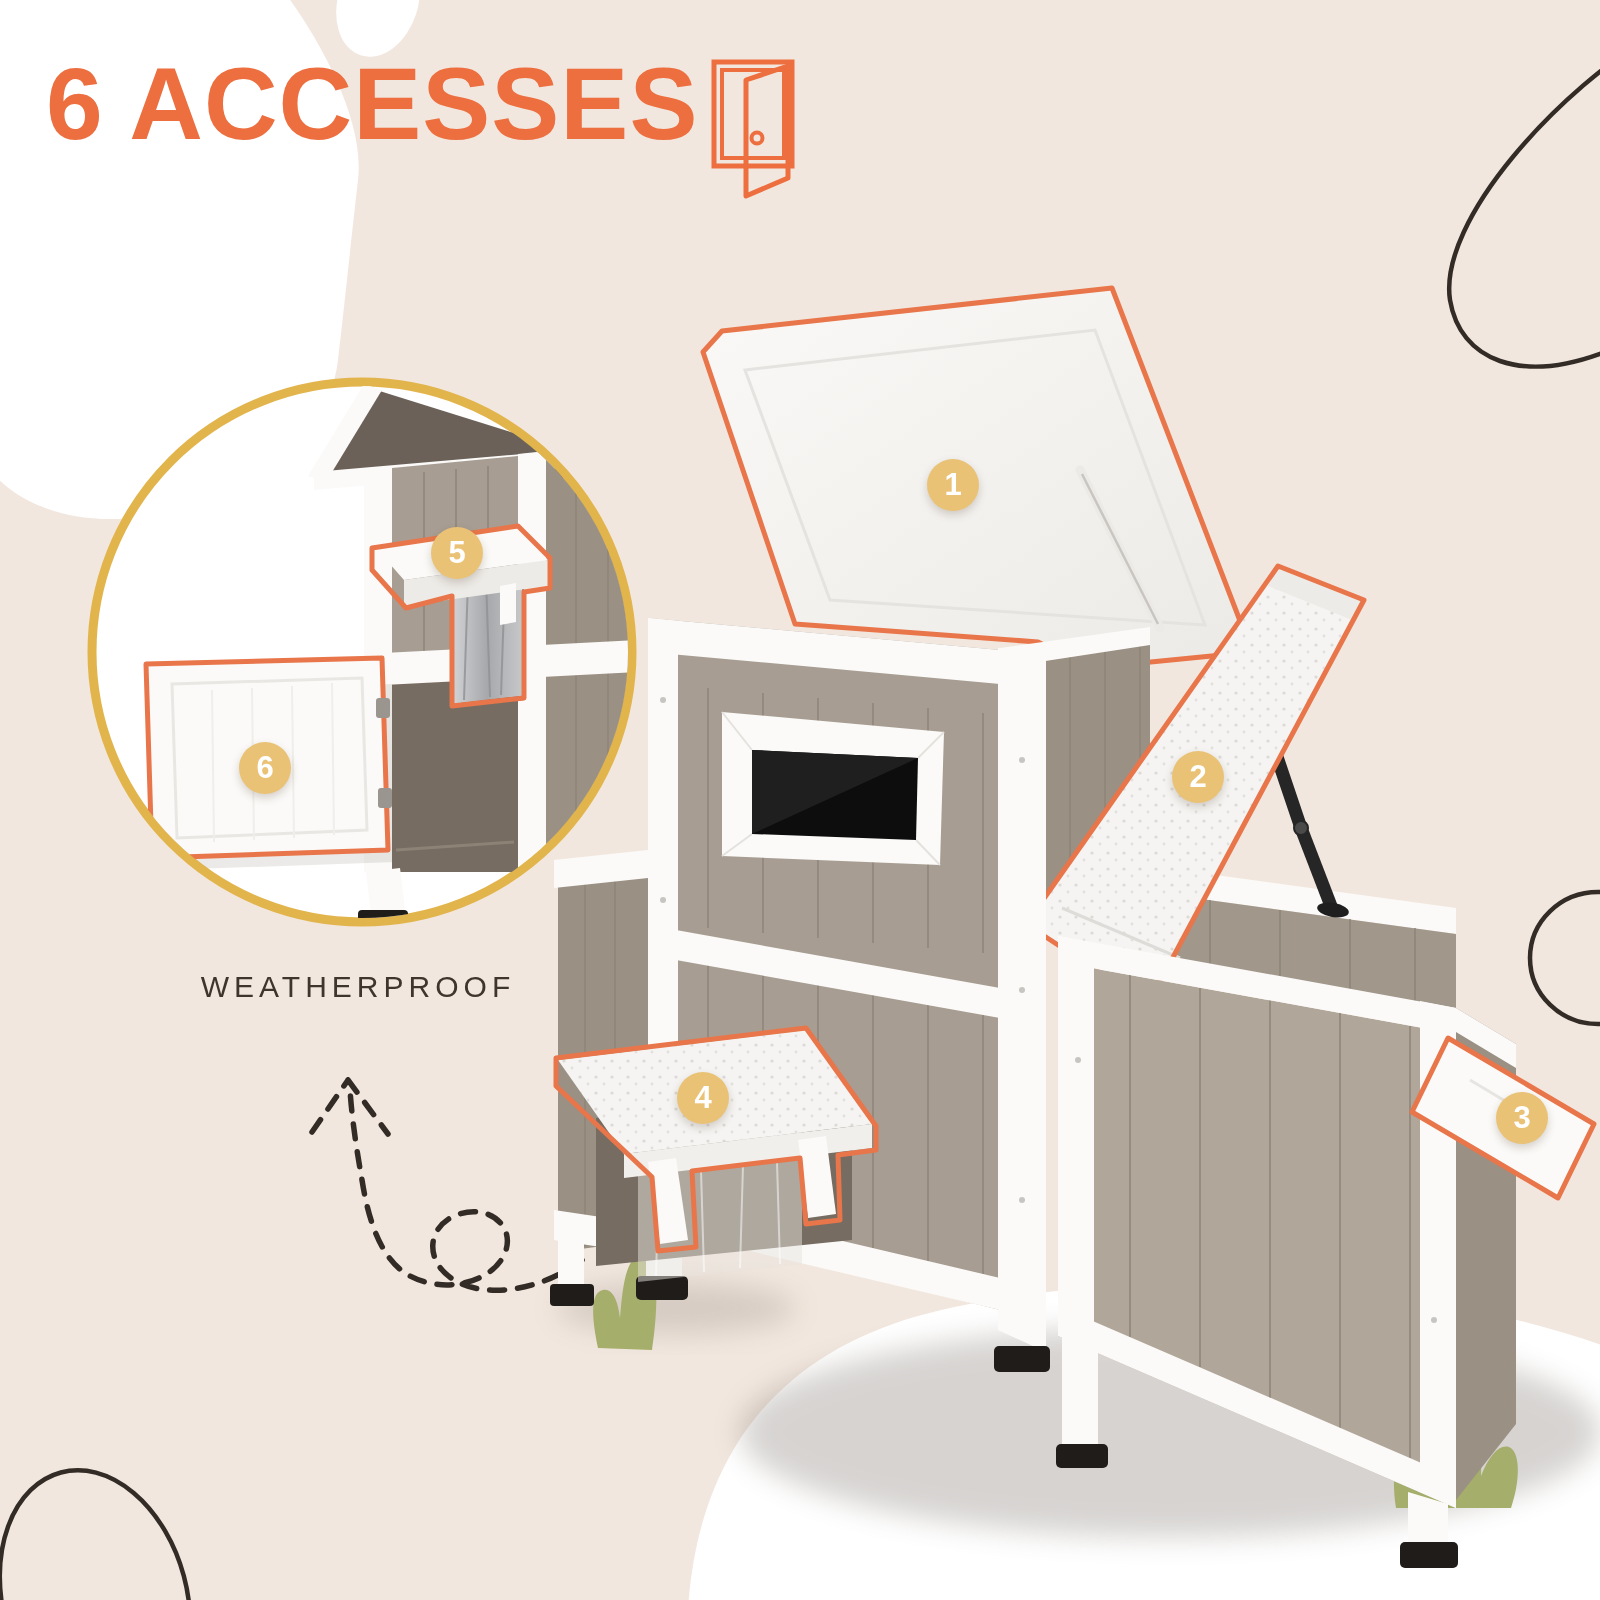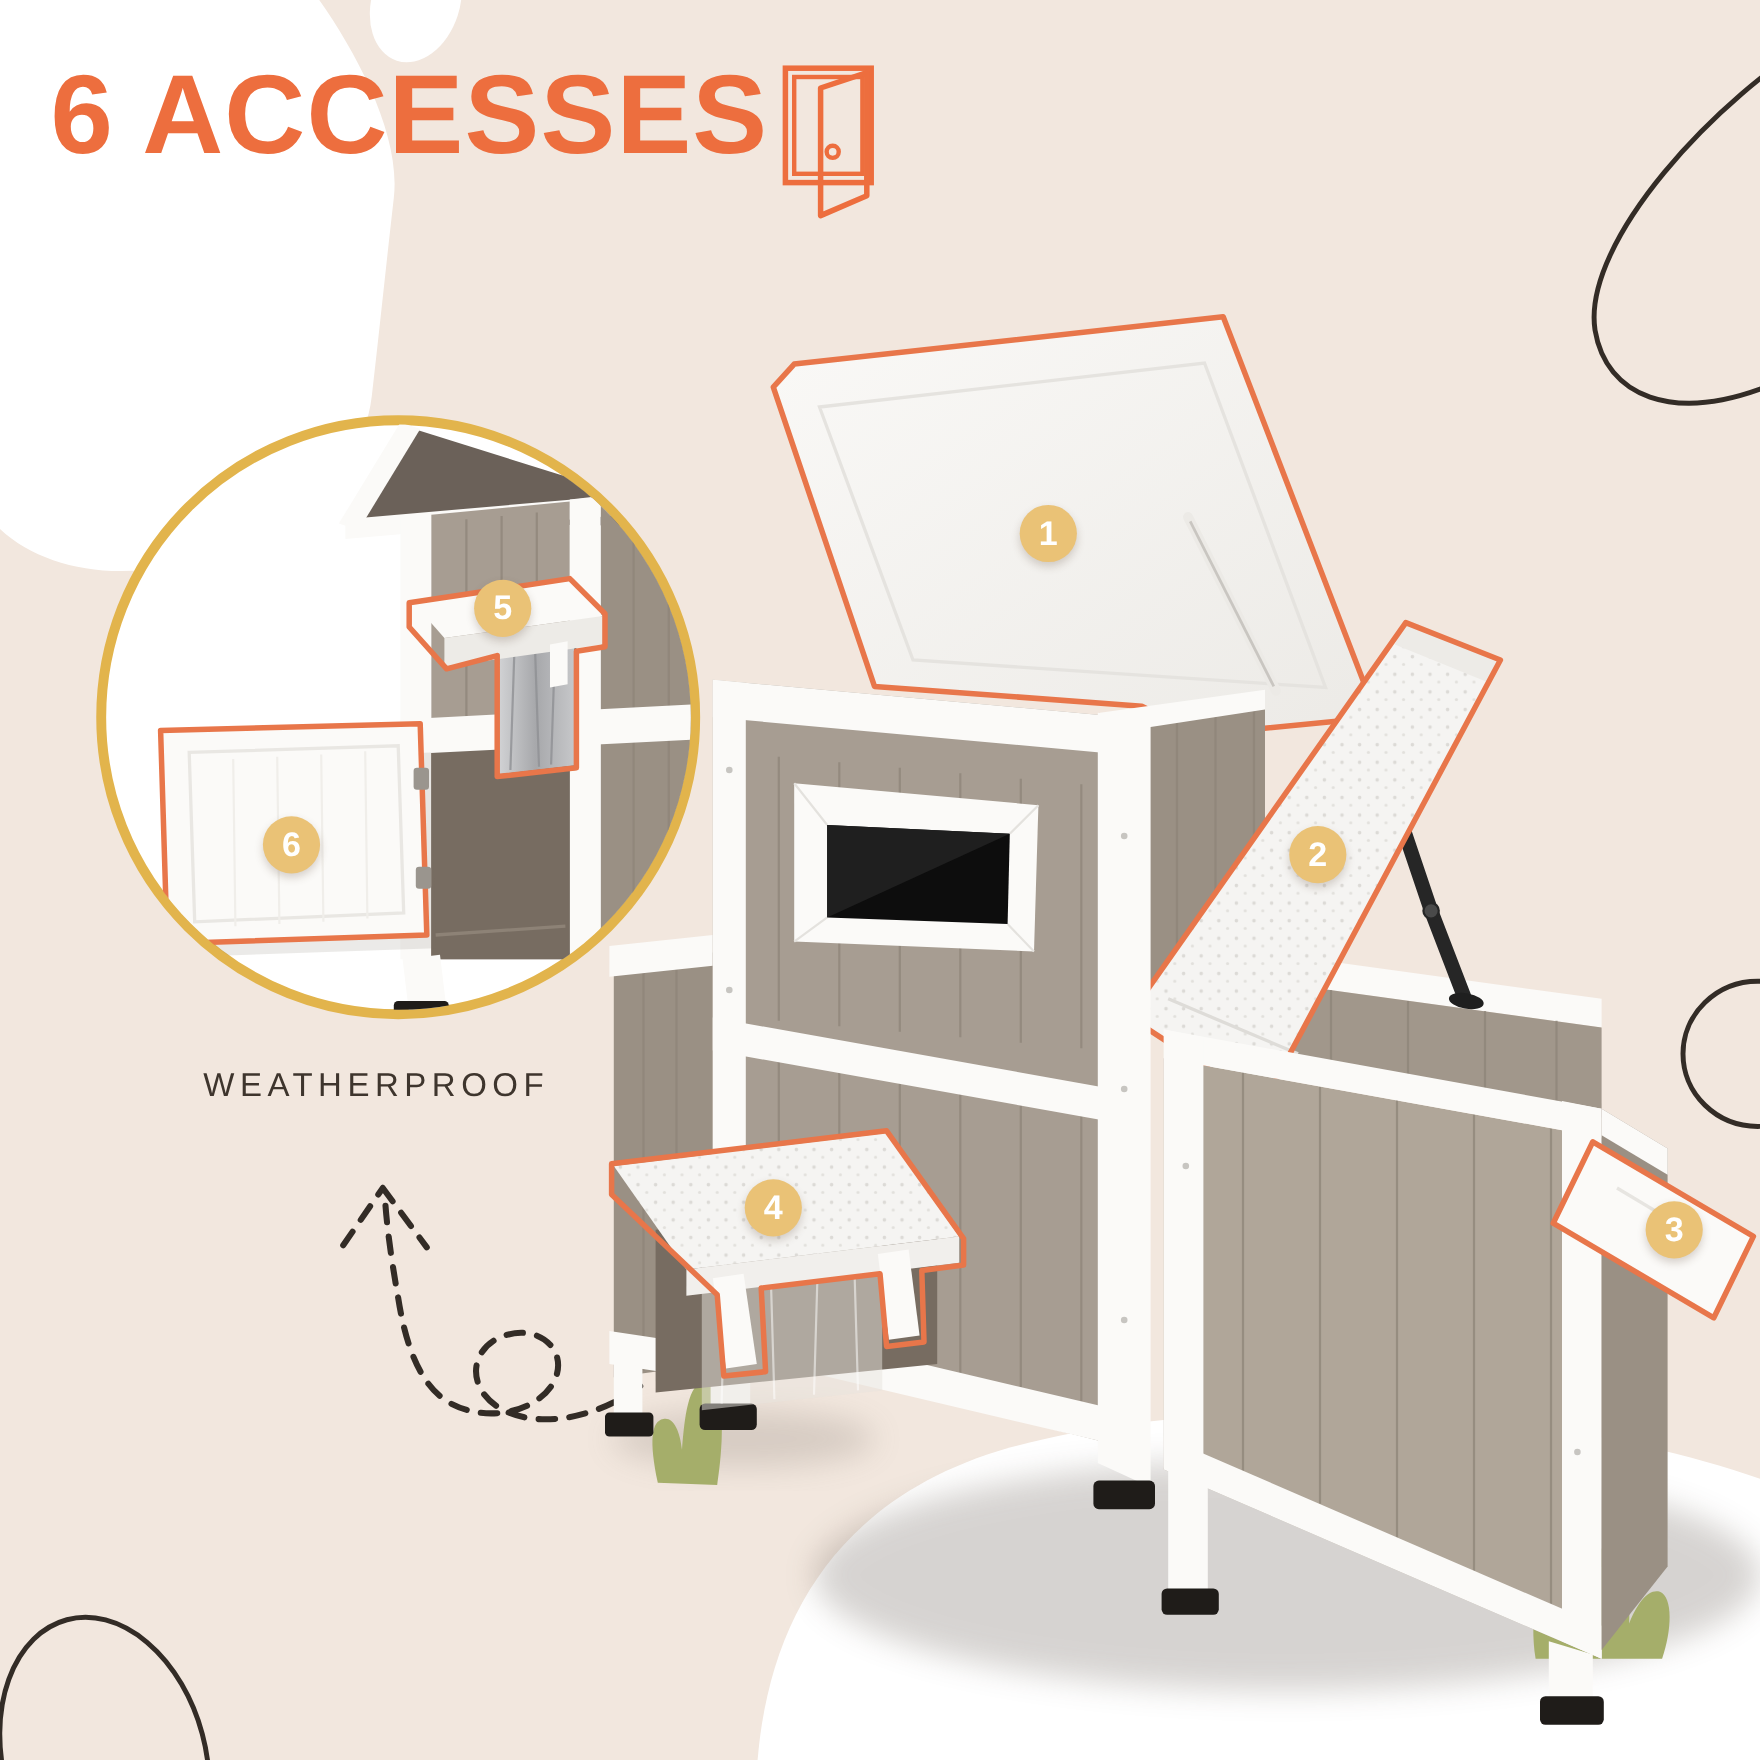--- a/index.html
+++ b/index.html
@@ -29,21 +29,21 @@
   .s-accent{stroke:var(--accent,#ED6E3E);fill:none;}
   .s-doodle{stroke:var(--doodle-stroke,#332C26);fill:none;stroke-linecap:round;}
 
   
   .page-title{
     position:absolute;left:46px;top:46px;
     font-size:102px;font-weight:bold;letter-spacing:1px;
     color:var(--accent,#ED6E3E);white-space:nowrap;
   }
   .caption{
-    position:absolute;left:132px;top:964px;width:420px;
+    position:absolute;left:148px;top:964px;width:420px;
     text-align:center;color:var(--caption-text,#3E352D);
     font-size:30px;letter-spacing:5px;line-height:1.5;
   }
   .badge{
     position:absolute;width:52px;height:52px;border-radius:50%;
     background:var(--badge-gold,#EAC276);
     color:var(--badge-text,#fff);
     font-size:31px;font-weight:bold;
     display:flex;align-items:center;justify-content:center;
     box-shadow:0 4px 8px rgba(80,60,40,.22);

